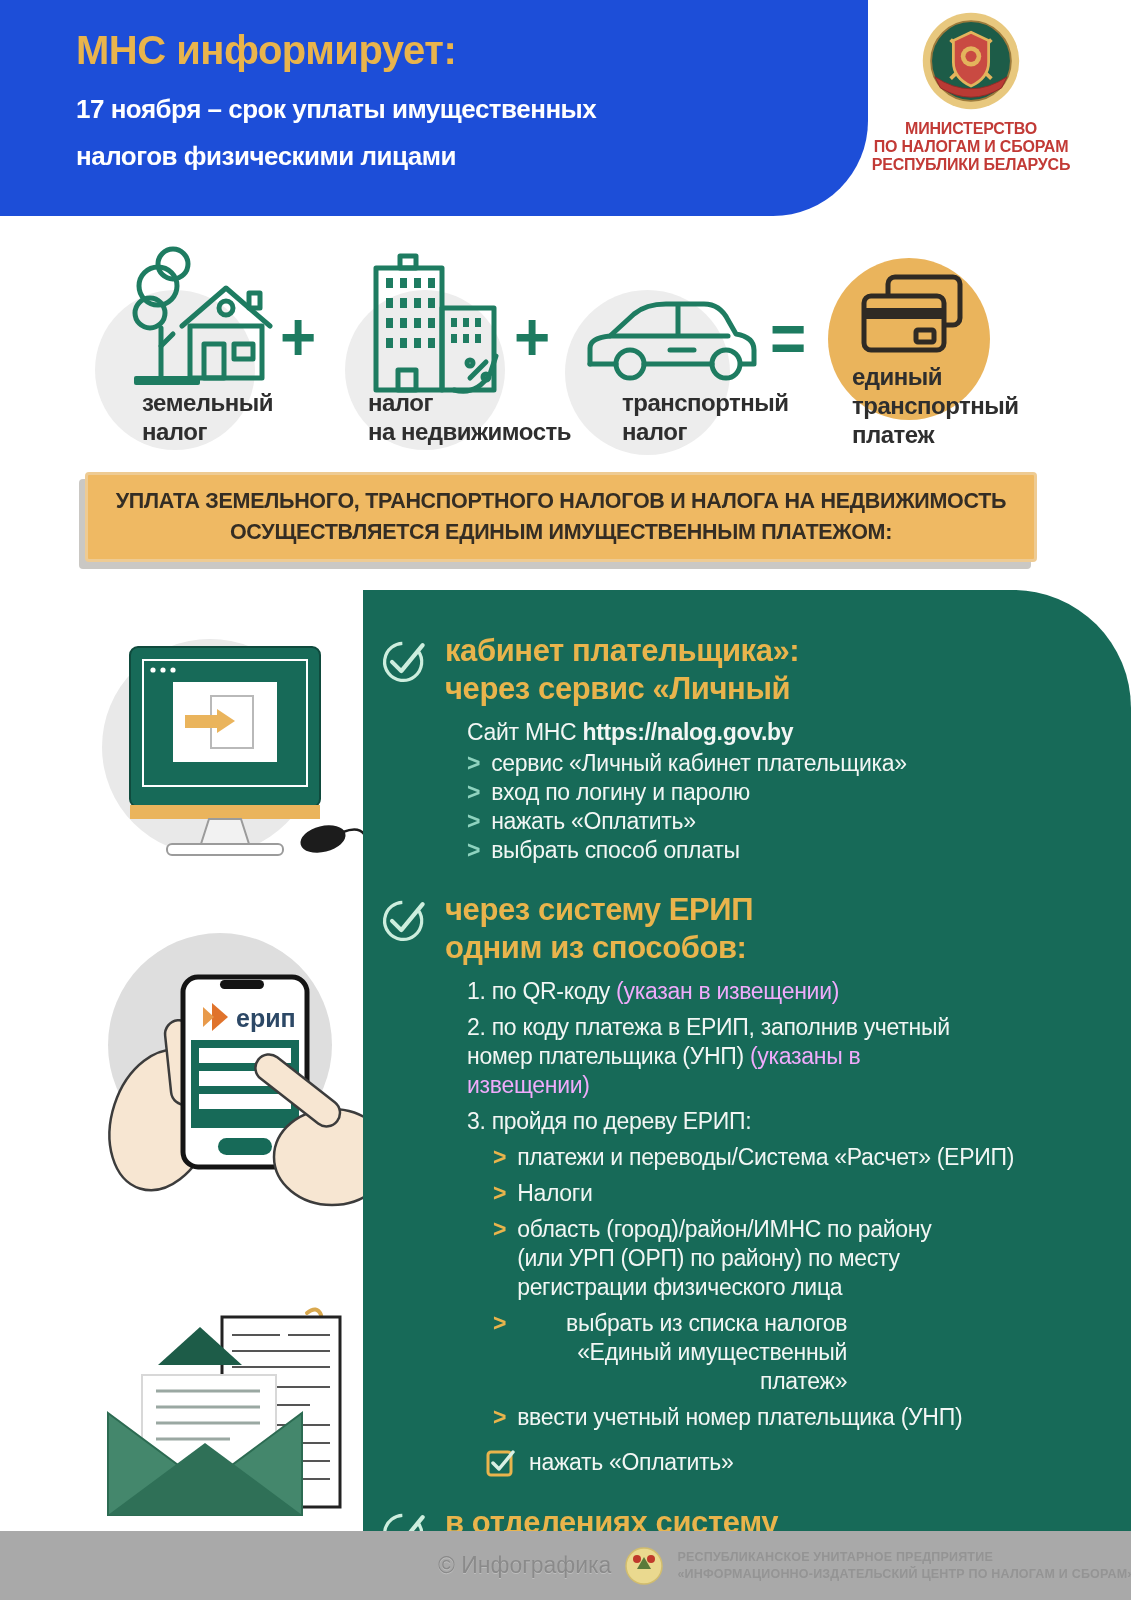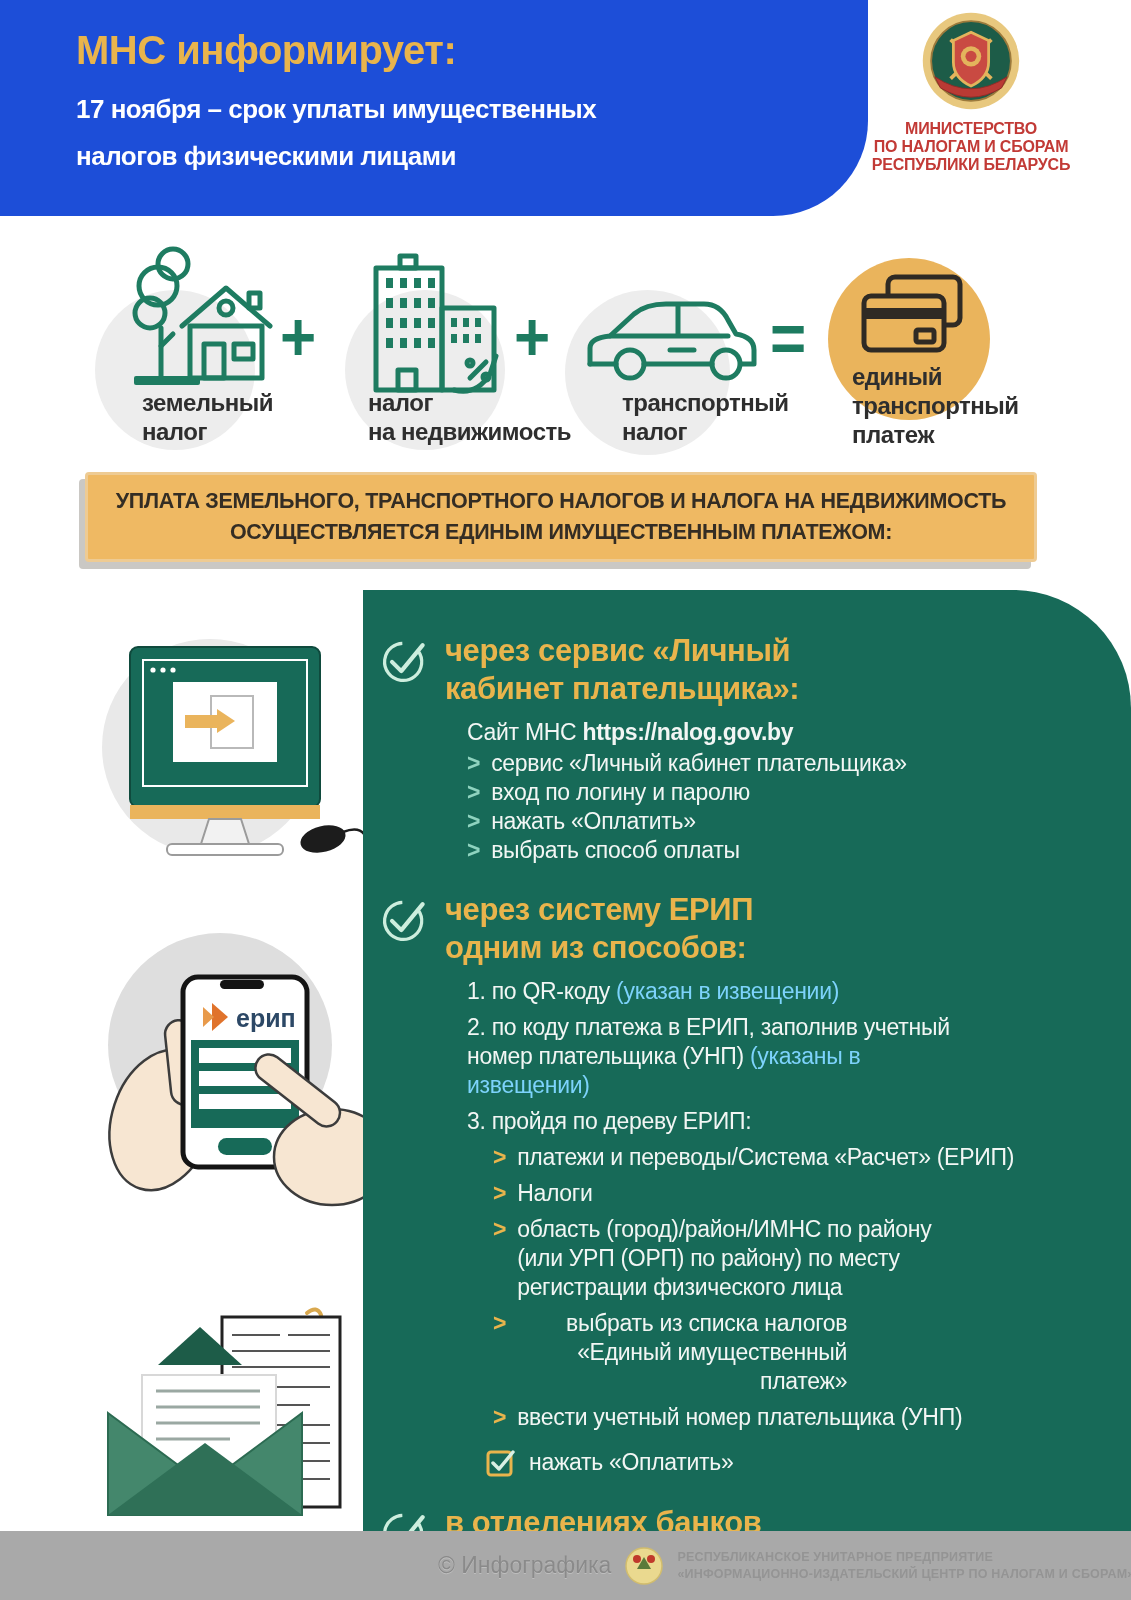--- a/index.html
+++ b/index.html
@@ -42,21 +42,21 @@
   .sec-h{font-size:31px;font-weight:bold;color:#e9b44c;line-height:38px;letter-spacing:-0.4px;}
   .body-block{margin:10px 0 26px 22px;font-size:23px;color:#f2f6f4;line-height:29px;
               letter-spacing:-0.3px;}
   .site-line{margin-bottom:2px;}
   .b{font-weight:bold;}
   .row{display:flex;gap:11px;align-items:flex-start;}
   .chev{font-weight:bold;flex:0 0 auto;}
   .chev.mint{color:#8fd3bf;}
   .chev.gold{color:#e9b44c;}
   .num-item{margin-bottom:7px;}
-  .note{color:#7dd3fc;}
+  .note{color:#f0abfc;}
   .tree{margin:8px 0 0 48px;}
   .tree .row{margin-bottom:7px;}
   .pay-row{display:flex;gap:12px;align-items:center;margin:14px 0 0 40px;}
   .pay-row span{font-size:23px;color:#f2f6f4;letter-spacing:-0.3px;}
   .sec-gap{margin-top:26px;}
 
   
   .illus{position:absolute;}
 
   
@@ -267,22 +267,22 @@
 
     <div class="section">
       <div class="sec-icon">
         <svg width="52" height="52" viewBox="0 0 56 56" fill="none">
           <circle cx="26" cy="30" r="20" stroke="#cdeede" stroke-width="3.5" stroke-dasharray="106 20" transform="rotate(-38 26 30)"></circle>
           <path d="M14 30 L24 40 L47 12" stroke="#cdeede" stroke-width="4.5" stroke-linecap="round" stroke-linejoin="round"></path>
         </svg>
       </div>
       <div>
         <div class="sec-h">
+          <div>кабинет плательщика»:</div>
           <div>через сервис «Личный</div>
-          <div>кабинет плательщика»:</div>
         </div>
         <div class="body-block">
           <div class="site-line">
             <span>Сайт МНС </span><span class="b">https://nalog.gov.by</span>
           </div>
           <div class="row">
               <span class="chev mint">&gt;</span>
               <span>сервис «Личный кабинет плательщика»</span>
             </div>
           <div class="row">
@@ -356,21 +356,21 @@
 
     <div class="section sec-gap">
       <div class="sec-icon">
         <svg width="52" height="52" viewBox="0 0 56 56" fill="none">
           <circle cx="26" cy="30" r="20" stroke="#cdeede" stroke-width="3.5" stroke-dasharray="106 20" transform="rotate(-38 26 30)"></circle>
           <path d="M14 30 L24 40 L47 12" stroke="#cdeede" stroke-width="4.5" stroke-linecap="round" stroke-linejoin="round"></path>
         </svg>
       </div>
       <div>
         <div class="sec-h">
-          <div>в отделениях банков</div>
+          <div>в отделениях систему</div>
           <div>и почтовой связи</div>
         </div>
       </div>
     </div>
 
   </div>
 
   <div class="footer">
     <div class="footer-inner">
       <span class="copyright">© Инфографика</span>

